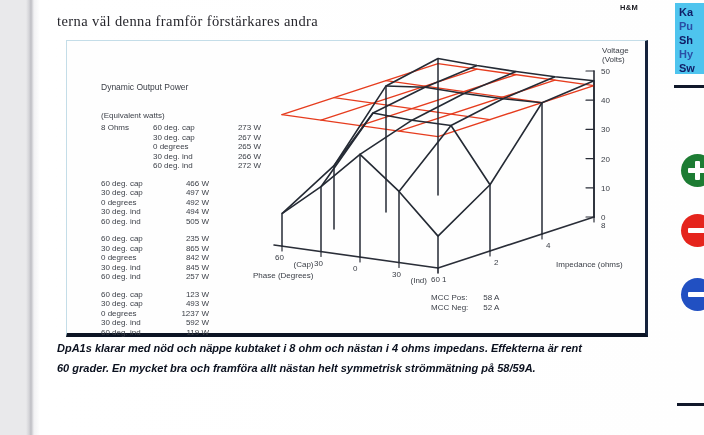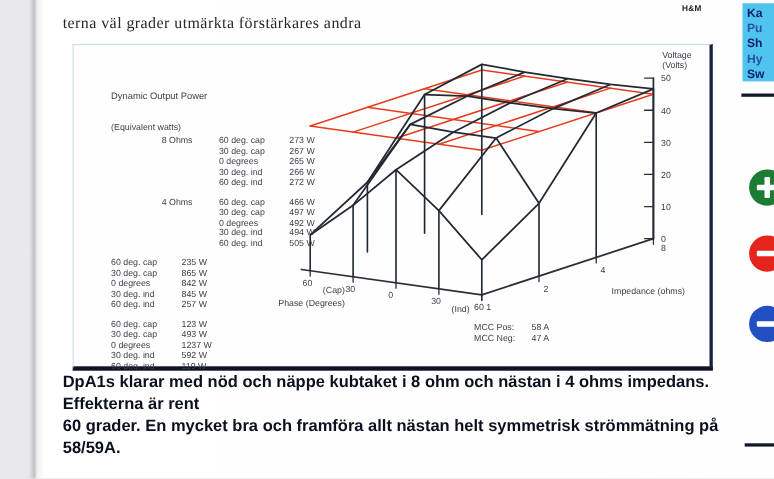--- a/index.html
+++ b/index.html
@@ -11,46 +11,46 @@
   .hm{position:absolute;left:620px;top:3px;font-size:7.5px;font-weight:bold;color:#1a1a20;letter-spacing:0.3px;}
   .panel{position:absolute;left:66px;top:40px;width:578px;height:292px;background:#fefefe;
     border-top:1px solid #c4dde8;border-left:1px solid #c4dde8;
     border-right:3px solid #15233c;border-bottom:4px solid #0c1424;}
   .mesh-svg{position:absolute;left:0;top:0;}
   
   .power-table{position:absolute;left:34px;top:42px;font-size:8px;color:#3a3e46;line-height:9.5px;}
   .pt-title{font-size:8.5px;margin-bottom:18px;}
   .pt-sub{margin-bottom:3px;}
   .pt-group{display:flex;margin-bottom:8px;}
-  .pt-imp{width:52px;margin-left:46px;}
+  .pt-imp{width:52px;}
   .pt-row{display:flex;}
   .pt-phase{display:inline-block;width:64px;text-align:left;}
-  .pt-watts{display:inline-block;width:44px;}
+  .pt-watts{display:inline-block;width:44px;text-align:right;}
   .mcc{position:absolute;left:364px;top:252px;font-size:8px;color:#3a3e46;line-height:10px;}
   .mcc-row span:first-child{display:inline-block;width:50px;}
   
-  .caption{position:absolute;left:57px;top:338px;width:606px;font-size:15px;font-weight:bold;
-    color:#0a101e;line-height:20px;letter-spacing:0;}
+  .caption{position:absolute;left:57px;top:338px;width:606px;font-size:11px;font-weight:bold;
+    color:#0a101e;line-height:20px;letter-spacing:0;font-style:italic;}
   
   .info-box{position:absolute;left:675px;top:3px;width:40px;height:71px;background:#4ec4ee;
     padding-left:4px;padding-top:2px;box-sizing:border-box;overflow:hidden;}
   .info-line{font-size:11px;line-height:14px;font-weight:bold;}
   .info-line.em{color:#101d66;}
   .info-line.rg{color:#2a4fa6;font-weight:600;}
   .divider{position:absolute;background:#10182a;}
   .rate-icon{position:absolute;left:681px;width:33px;height:33px;border-radius:50%;}
   .rate-icon .bar-h{position:absolute;left:7px;top:14px;width:19px;height:5px;background:#fff;border-radius:1px;}
   .rate-icon .bar-v{position:absolute;left:14px;top:7px;width:5px;height:19px;background:#fff;border-radius:1px;}
 </style>
 </head>
 <body>
 
 <div class="stage">
 
-  <div class="top-text">terna väl grader utmärkta förstärkares andra</div>
+  <div class="top-text">terna väl denna framför förstärkares andra</div>
   <div class="hm">H&amp;M</div>
 
   <div class="panel">
     <svg class="mesh-svg" width="578" height="292" viewBox="0 0 578 292">
       <g id="g-axes">
           <line x1="207" y1="204" x2="371" y2="227" stroke="#2a2e38" stroke-width="1.6" stroke-linecap="round"></line>
           <line x1="371" y1="227" x2="527" y2="176" stroke="#2a2e38" stroke-width="1.6" stroke-linecap="round"></line>
           <line x1="527" y1="30" x2="527" y2="176" stroke="#2a2e38" stroke-width="1.6" stroke-linecap="round"></line>
           <line x1="215" y1="205" x2="215" y2="210" stroke="#2a2e38" stroke-width="1.2" stroke-linecap="round"></line>
           <line x1="254" y1="210.5" x2="254" y2="215.5" stroke="#2a2e38" stroke-width="1.2" stroke-linecap="round"></line>
@@ -149,21 +149,20 @@
                 <span class="pt-phase">30 deg. ind</span>
                 <span class="pt-watts">266 W</span>
               </div>
               <div class="pt-row">
                 <span class="pt-phase">60 deg. ind</span>
                 <span class="pt-watts">272 W</span>
               </div>
             </div>
           </div>
           <div class="pt-group">
-            <div class="pt-imp">4 Ohms</div>
             <div class="pt-rows">
               <div class="pt-row">
                 <span class="pt-phase">60 deg. cap</span>
                 <span class="pt-watts">466 W</span>
               </div>
               <div class="pt-row">
                 <span class="pt-phase">30 deg. cap</span>
                 <span class="pt-watts">497 W</span>
               </div>
               <div class="pt-row">
@@ -231,21 +230,21 @@
         </div>
     </div>
 
     <div class="mcc">
       <div class="mcc-row">
         <span>MCC Pos:</span>
         <span>58 A</span>
       </div>
       <div class="mcc-row">
         <span>MCC Neg:</span>
-        <span>47 A</span>
+        <span>52 A</span>
       </div>
     </div>
   </div>
 
   <div class="caption" id="caption">
       <div class="cap-line">DpA1s klarar med nöd och näppe kubtaket i 8 ohm och nästan i 4 ohms impedans. Effekterna är rent</div>
       <div class="cap-line">60 grader.  En mycket bra och framföra allt nästan helt symmetrisk strömmätning på 58/59A.</div>
     </div>
 
   <div class="info-box" id="info-box">

